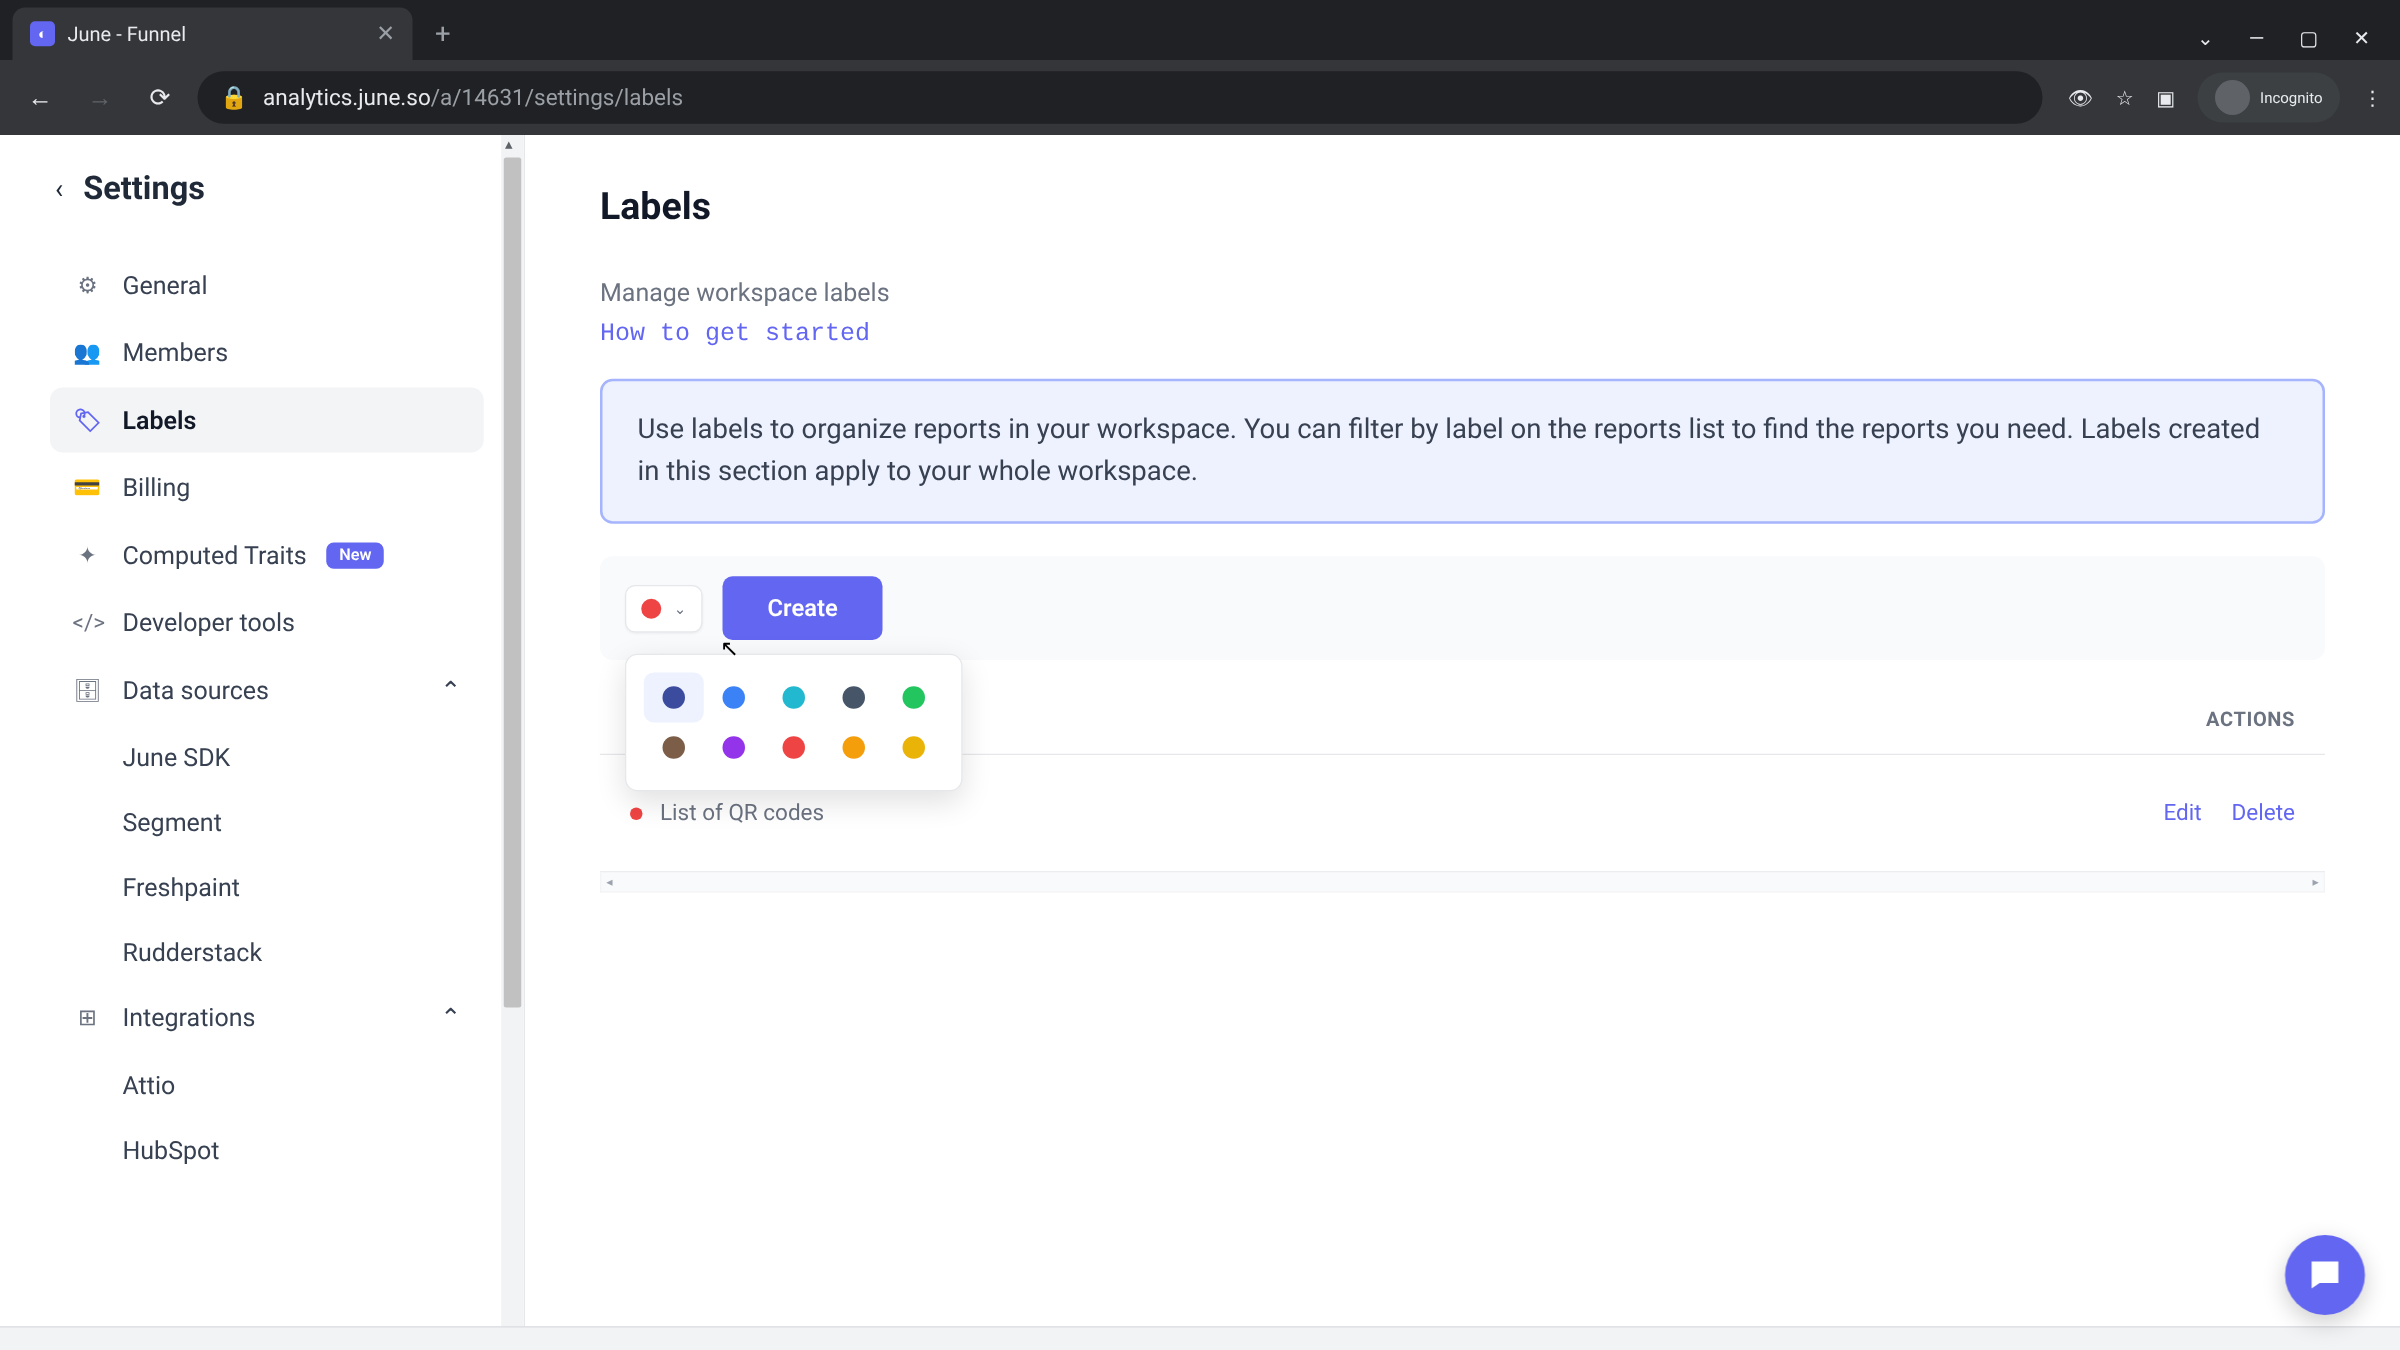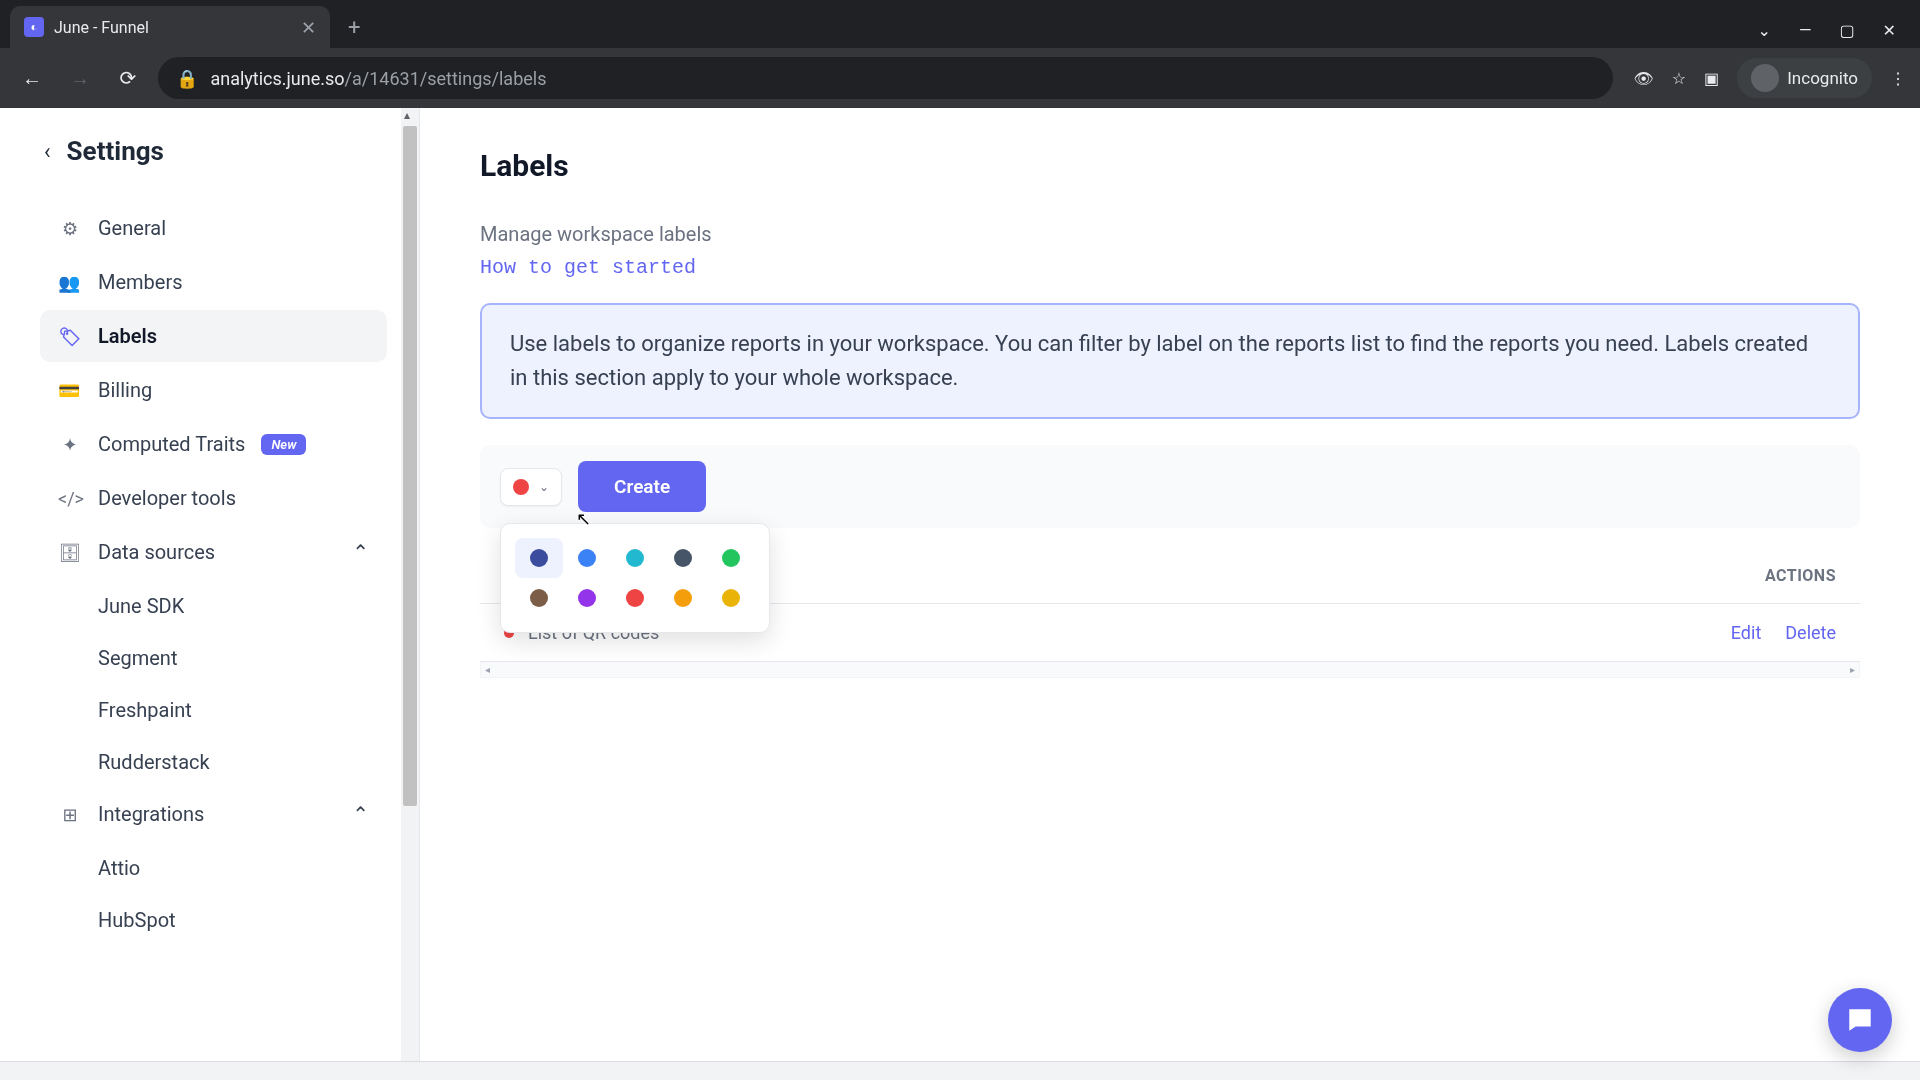--- a/index.html
+++ b/index.html
@@ -15,21 +15,21 @@
 .window-controls { margin-left: auto; display: flex; gap: 28px; padding: 0 24px 8px 0; color: #e8eaed; align-items: flex-end; }
 .window-controls span { cursor: pointer; font-size: 16px; }
 
 .addr-bar { background: #35363a; height: 60px; display: flex; align-items: center; padding: 0 14px; gap: 12px; }
 .nav-btn { width: 36px; height: 36px; display: flex; align-items: center; justify-content: center; color: #e8eaed; cursor: pointer; font-size: 20px; border-radius: 50%; }
 .nav-btn.disabled { color: #5f6368; }
 .url-box { flex: 1; background: #202124; border-radius: 24px; height: 42px; display: flex; align-items: center; padding: 0 18px; gap: 12px; color: #e8eaed; font-size: 18px; }
 .url-domain { color: #e8eaed; }
 .url-path { color: #9aa0a6; }
 .addr-right { display: flex; gap: 18px; align-items: center; color: #e8eaed; margin-left: 8px; }
-.incognito-badge { background: #3c4043; border-radius: 20px; padding: 6px 14px; display: flex; align-items: center; gap: 8px; font-size: 17px; }
+.incognito-badge { background: #3c4043; border-radius: 20px; padding: 6px 14px; display: flex; align-items: center; gap: 8px; font-size: 12px; }
 .incognito-avatar { width: 28px; height: 28px; background: #5f6368; border-radius: 50%; }
 
 
 .app { display: flex; height: calc(100% - 108px); position: relative; }
 .app::after { content: ''; position: absolute; bottom: 0; left: 0; right: 0; height: 18px; background: #f1f3f4; border-top: 1px solid #dadce0; }
 .app-scroll-corner-left { position: absolute; bottom: 2px; left: 2px; font-size: 12px; color: #5f6368; }
 .app-scroll-corner-right { position: absolute; bottom: 2px; right: 2px; font-size: 12px; color: #5f6368; }
 
 .sidebar { width: 420px; border-right: 1px solid #e5e7eb; padding: 28px 12px 28px 40px; position: relative; overflow-y: auto; }
 .sidebar-scroll { position: absolute; right: 0; top: 0; bottom: 0; width: 18px; background: #f1f3f4; }
@@ -38,21 +38,21 @@
 .sidebar-scroll::after { content: '▾'; position: absolute; bottom: 0px; left: 3px; font-size: 12px; color: #5f6368; }
 
 .settings-header { display: flex; align-items: center; gap: 16px; margin-bottom: 36px; padding-left: 4px; }
 .back-chevron { font-size: 22px; color: #1f2937; cursor: pointer; }
 .settings-title { font-size: 26px; font-weight: 700; color: #1f2937; }
 
 .nav-item { display: flex; align-items: center; gap: 16px; padding: 14px 18px; border-radius: 10px; color: #374151; font-size: 20px; cursor: pointer; margin-bottom: 2px; margin-right: 20px; }
 .nav-item.active { background: #f3f4f6; font-weight: 600; color: #111827; }
 .nav-item .icon { width: 24px; text-align: center; color: #6b7280; font-size: 18px; }
 .nav-item.active .icon { color: #6366f1; }
-.nav-badge { background: #6366f1; color: #fff; font-size: 13px; padding: 3px 10px; border-radius: 6px; font-weight: 600; font-style: italic; }
+.nav-badge { background: #6366f1; color: #fff; font-size: 13px; padding: 3px 10px; border-radius: 6px; font-weight: 600; }
 .nav-chevron { margin-left: auto; }
 .sub-item { padding-left: 58px; font-size: 20px; color: #374151; padding-top: 14px; padding-bottom: 14px; cursor: pointer; }
 
 .main { flex: 1; padding: 40px 60px; position: relative; }
 .page-title { font-size: 30px; font-weight: 700; color: #111827; margin-bottom: 10px; }
 .page-sub { font-size: 20px; color: #6b7280; margin-bottom: 10px; margin-top: 39px; }
 .page-link { font-size: 20px; color: #6366f1; cursor: pointer; display: inline-block; margin-bottom: 24px; font-family: Liberation Mono, monospace; }
 
 .info-box { border: 2px solid #a5b4fc; background: #eef2ff; border-radius: 10px; padding: 22px 28px; font-size: 22px; color: #374151; line-height: 1.55; margin-bottom: 26px; }
 
@@ -65,21 +65,21 @@
 
 .color-popover { position: absolute; top: 78px; left: 20px; background: #fff; border: 1px solid #e5e7eb; border-radius: 10px; box-shadow: 0 8px 24px rgba(0,0,0,0.12); padding: 14px; display: grid; grid-template-columns: repeat(5, 48px); grid-auto-rows: 40px; gap: 0; z-index: 10; }
 .color-opt { display: flex; align-items: center; justify-content: center; border-radius: 8px; cursor: pointer; }
 .color-opt.selected { background: #eef2ff; }
 .color-opt .color-dot { width: 18px; height: 18px; }
 
 .cursor-img { position: absolute; z-index: 50; pointer-events: none; font-size: 18px; transform: translate(-2px,-2px); }
 
 .table-header { display: flex; justify-content: flex-end; padding: 18px 24px 18px 24px; }
 .table-header-label { font-size: 16px; font-weight: 700; color: #6b7280; letter-spacing: 0.5px; }
-.table-row { border-top: 1px solid #e5e7eb; border-bottom: 1px solid #e5e7eb; padding: 18px 24px; display: flex; align-items: center; }
+.table-row { border-top: 1px solid #e5e7eb; border-bottom: 1px solid #e5e7eb; padding: 36px 24px; display: flex; align-items: center; }
 .row-dot { width: 10px; height: 10px; border-radius: 50%; margin-right: 14px; }
 .row-name { font-size: 18px; color: #6b7280; }
 .row-actions { margin-left: auto; display: flex; gap: 24px; }
 .row-action { font-size: 18px; color: #6366f1; cursor: pointer; }
 
 .table-scroll { height: 16px; background: #f9fafb; border: 1px solid #f3f4f6; border-top: none; display: flex; justify-content: space-between; padding: 0 4px; font-size: 10px; color: #9ca3af; align-items: center; }
 
 .chat-bubble { position: fixed; bottom: 28px; right: 28px; width: 64px; height: 64px; background: #6366f1; border-radius: 50%; display: flex; align-items: center; justify-content: center; box-shadow: 0 6px 20px rgba(0,0,0,0.2); cursor: pointer; }
 .chat-bubble svg { width: 30px; height: 30px; fill: #fff; }
 </style>

